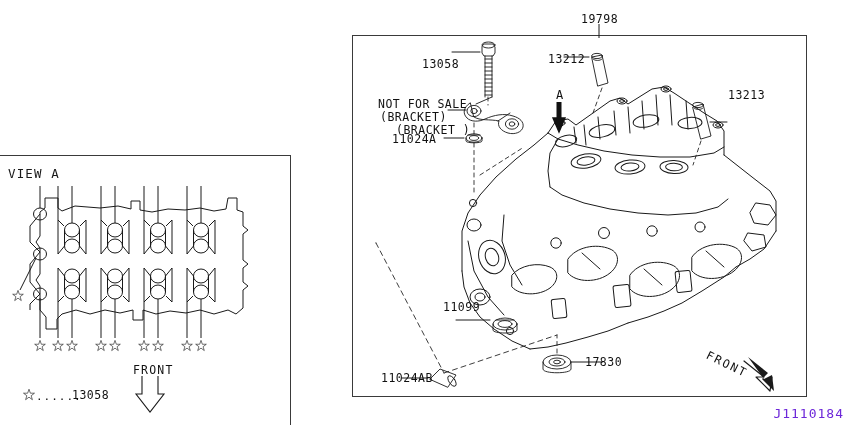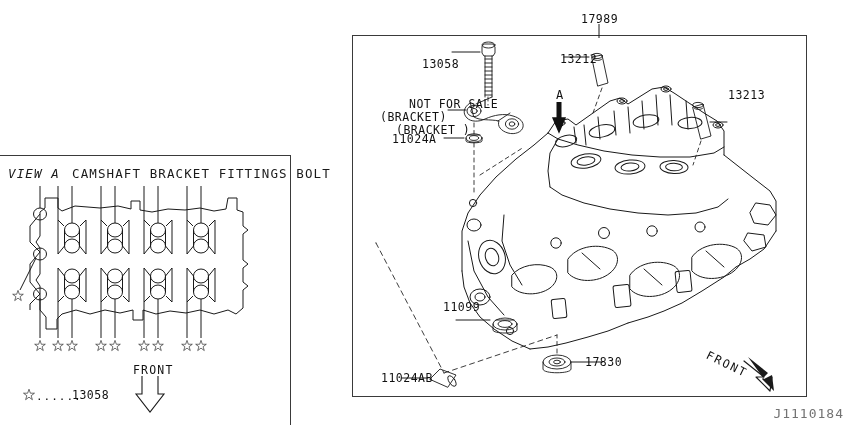--- a/index.html
+++ b/index.html
@@ -4,33 +4,32 @@
 <style>
   html,body{margin:0;padding:0;background:#ffffff;}
   body{width:850px;height:425px;position:relative;overflow:hidden;
        font-family:"DejaVu Sans Mono","Liberation Mono",monospace;color:#1a1a1a;}
   .root{position:absolute;inset:0;}
   svg{display:block;}
   .lbl{position:absolute;font-family:"DejaVu Sans Mono","Liberation Mono",monospace;
        font-size:11.5px;letter-spacing:.5px;color:#111;white-space:pre;}
   .lbl.sm{font-size:11px;}
   .panel-border{position:absolute;border:1.6px solid #3a3a3a;}
-  .diag-id{position:absolute;right:6px;bottom:4px;font-size:13px;letter-spacing:1px;color:#737373;}
+  .diag-id{position:absolute;right:6px;bottom:4px;font-size:13px;letter-spacing:1px;color:#6d28d9;}
   .viewA-title{position:absolute;font-size:12.5px;letter-spacing:1.1px;}
   .front-txt{font-size:11.5px;letter-spacing:1.2px;}
 </style>
 </head>
 <body>
 
 <div class="root">
 
   <div class="panel-border" style="left:-2px;top:155px;width:292px;height:280px;border-left:none;border-bottom:none;"></div>
 
-  <div class="viewA-title" style="left:8px;top:166px;font-style:italic;">VIEW A</div>
-  <div class="viewA-title" style="left:72px;top:166px;">CAMSHAFT BRACKET FITTINGS BOLT</div>
+  <div class="viewA-title" style="left:8px;top:166px;">VIEW A</div>
 
   <svg width="292" height="260" viewBox="0 0 292 260" style="position:absolute;left:0px;top:186px;">
     <g fill="none" stroke="#1a1a1a" stroke-width="1" stroke-linejoin="round">
 
       <path d="M45,22 L45,12 L58,12 L58,22 L62,25 L75,20 L100,22 L118,20 L131,23 L131,15 L140,15
                L140,24 L152,26 L168,23 L185,24 L200,22 L214,25 L226,23 L228,12 L237,12 L237,24
                L243,26 L243,40"></path>
 
       <path d="M243,40 L248,44 L243,48 L243,74 L248,78 L243,82 L243,96"></path>
       <path d="M243,96 L248,100 L243,104 L243,122 L236,128 L228,124"></path>
@@ -195,21 +194,21 @@
   <svg width="20" height="16" style="position:absolute;left:20px;top:387px;">
     <g fill="none" stroke="#1a1a1a" stroke-width="0.9" transform="translate(9,8) scale(0.72)">
       <polygon points="0,-8 1.9,-2.5 7.6,-2.5 3,1 4.7,6.5 0,3 -4.7,6.5 -3,1 -7.6,-2.5 -1.9,-2.5"></polygon>
     </g>
   </svg>
   <div class="lbl sm" style="left:36px;top:390px;letter-spacing:1px;">......</div>
   <div class="lbl" style="left:72px;top:388px;">13058</div>
 
   <div class="panel-border" style="left:352px;top:35px;width:453px;height:360px;"></div>
 
-  <div class="lbl" style="left:581px;top:12px;">17989</div>
+  <div class="lbl" style="left:581px;top:12px;">19798</div>
   <svg width="10" height="26" style="position:absolute;left:596px;top:24px;">
     <path d="M3,0 L3,14" stroke="#1a1a1a" stroke-width="1" fill="none"></path>
   </svg>
 
   <svg width="455" height="362" viewBox="0 0 455 362" style="position:absolute;left:352px;top:35px;">
     <defs>
       <clipPath id="panelClip">
           <rect x="1" y="1" width="453" height="360"></rect>
         </clipPath>
     </defs>
@@ -400,27 +399,27 @@
 
       <g stroke-width="1.2">
         <path d="M392,326 L412,342 L404,342 L418,356 L420,342 L414,346" fill="none"></path>
         <path d="M396,322 L416,338 L410,344 L422,356 L420,340 L412,344 Z" fill="#1a1a1a" stroke="none"></path>
       </g>
     </g>
   </svg>
 
   <div class="lbl" style="left:422px;top:57px;">13058</div>
 
-  <div class="lbl" style="left:378px;top:97px;margin-left:31px;">NOT FOR SALE</div>
+  <div class="lbl" style="left:378px;top:97px;">NOT FOR SALE</div>
   <div class="lbl" style="left:380px;top:110px;">(BRACKET)</div>
   <div class="lbl" style="left:396px;top:123px;">(BRACKET )</div>
 
   <div class="lbl" style="left:392px;top:132px;">11024A</div>
 
-  <div class="lbl" style="left:560px;top:52px;">13212</div>
+  <div class="lbl" style="left:548px;top:52px;">13212</div>
 
   <div class="lbl" style="left:728px;top:88px;">13213</div>
 
   <div class="lbl" style="left:443px;top:300px;">11099</div>
 
   <div class="lbl" style="left:585px;top:355px;">17830</div>
 
   <div class="lbl" style="left:381px;top:371px;">11024AB</div>
 
   <div class="lbl" style="left:556px;top:88px;font-size:12px;">A</div>

